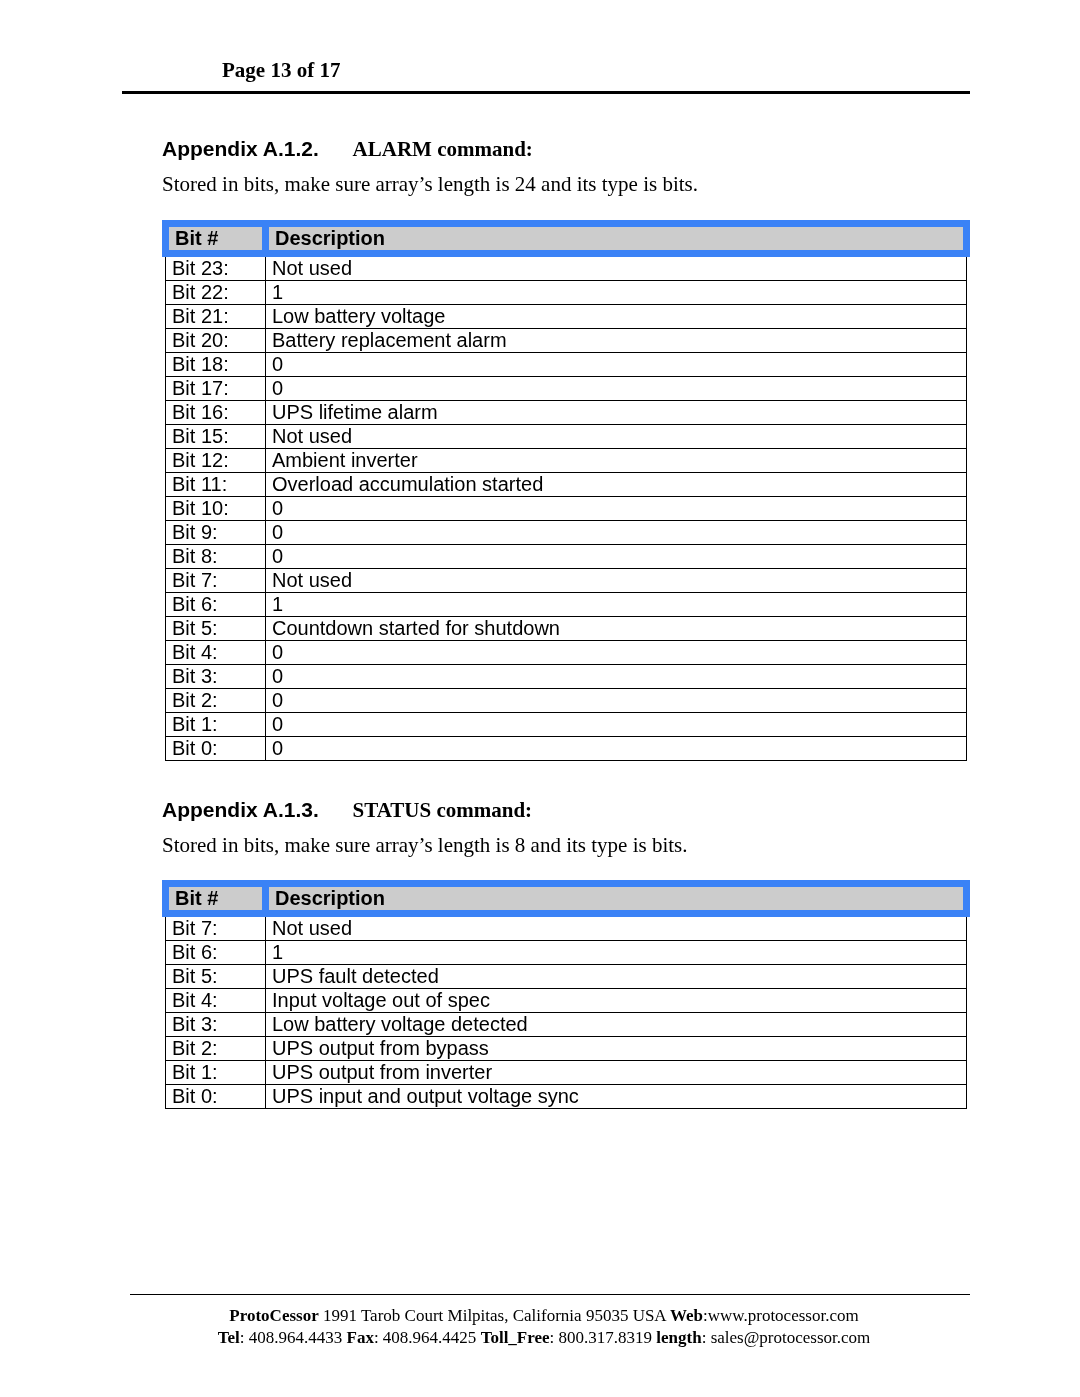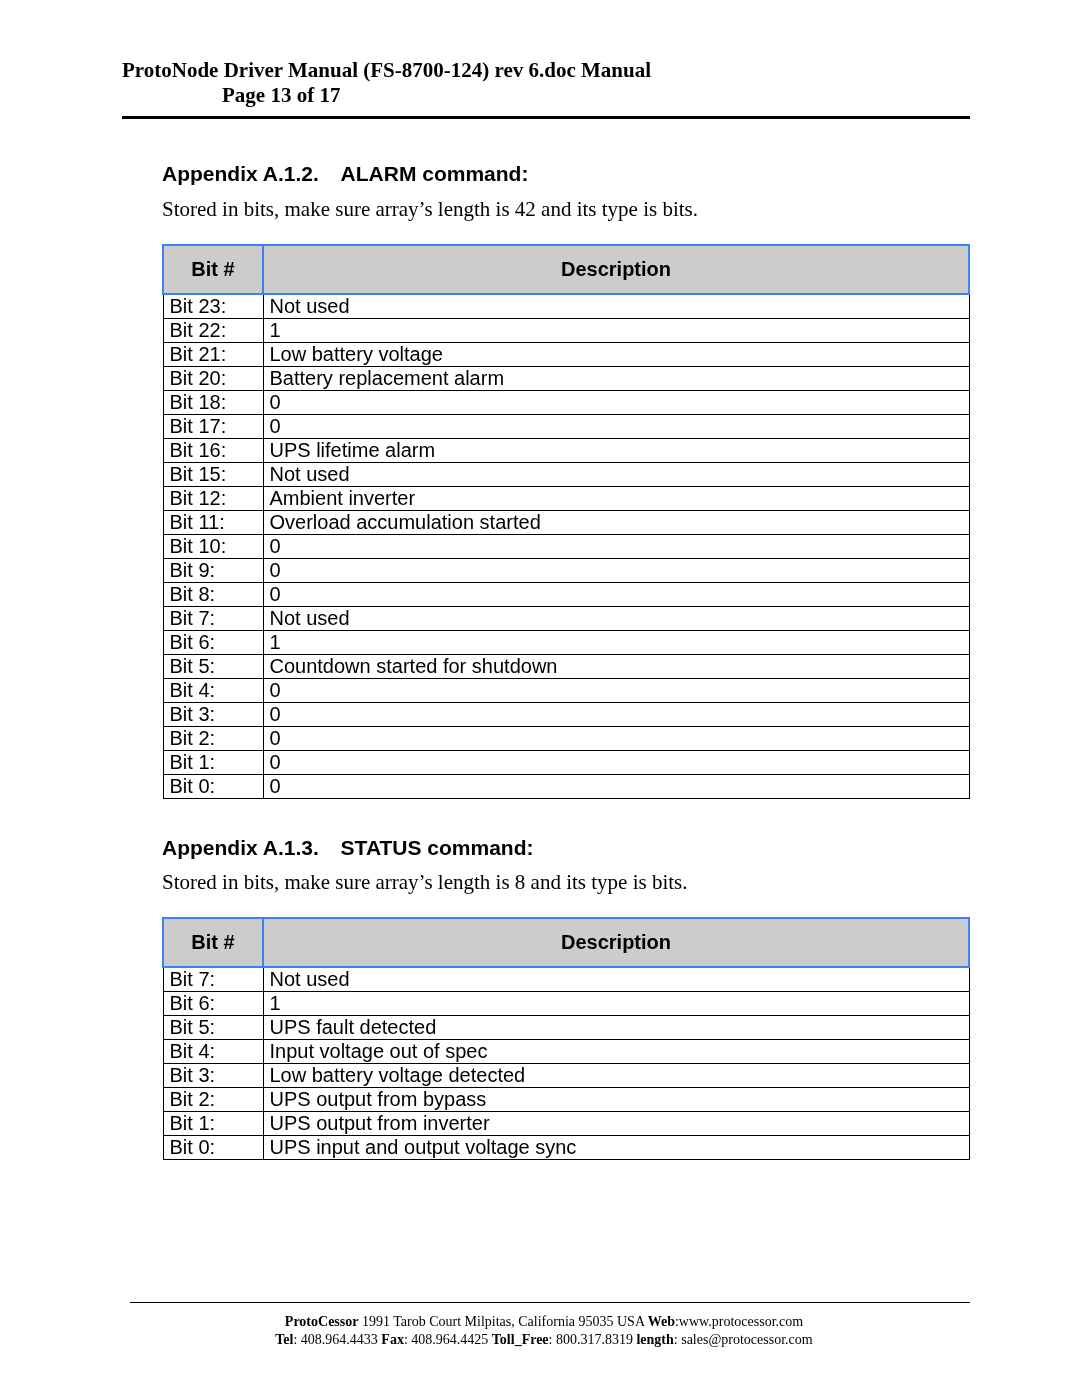--- a/index.html
+++ b/index.html
@@ -32,86 +32,85 @@
     margin: 8px 0 42px 0;
   }
   .sec-head {
     font-family: Arial, Helvetica, sans-serif;
     font-weight: bold;
     font-size: 21px;
     margin-bottom: 10px;
     margin-left: 40px;
   }
   .sec-head .sec-title {
-    font-family: Liberation Sans, sans-serif;
-    font-weight: bold;
-    margin-left: 16px;
+    font-family: Liberation Serif, serif;
+    font-weight: bold;
+    margin-left: 28px;
   }
   .sec-body {
     font-family: "Times New Roman", Times, serif;
     font-size: 21px;
     margin-bottom: 22px;
     margin-left: 40px;
   }
   table.bit-table {
     border-collapse: collapse;
     width: 100%;
     font-family: Arial, Helvetica, sans-serif;
     font-size: 20px;
     margin-left: 40px;
     width: calc(100% - 40px);
   }
   table.bit-table th {
     background: #cccccc;
     font-weight: bold;
-    text-align: center;
-    border: 2px solid #3b82f6;
-    padding: 12px 6px;
+    text-align: left;
+    border: 7px solid #3b82f6;
+    padding: 0 6px;
     line-height: 1.15;
   }
   table.bit-table td {
     border: 1px solid #000;
     padding: 0 6px;
     line-height: 1.15;
     vertical-align: top;
   }
   table.bit-table col.bitcol { width: 100px; }
   .gap { height: 36px; }
   .footer {
     position: absolute;
     left: 8px; right: 0;
     bottom: 48px;
     text-align: center;
-    font-size: 14px;
+    font-size: 17px;
     font-family: "Times New Roman", Times, serif;
   }
   .footer hr {
     border: 0;
     border-top: 1px solid #000;
     margin: 0 110px 10px 122px;
   }
   .footer .fl { line-height: 1.3; }
   .footer b { font-weight: bold; }
 </style>
 </head>
 <body>
 
 <div class="page">
 
   <div class="header-block">
-    <div>ProtoNode Driver Manual (FS-8700-124) rev 6.doc Manual</div>
     <div class="header-line2">Page 13 of 17</div>
   </div>
   <hr class="header-rule">
 
   <div class="sec-head">
     <span>Appendix A.1.2.</span>
     <span class="sec-title">ALARM command:</span>
   </div>
-  <div class="sec-body">Stored in bits, make sure array’s length is 42 and its type is bits.</div>
+  <div class="sec-body">Stored in bits, make sure array’s length is 24 and its type is bits.</div>
 
   <table class="bit-table">
     <colgroup>
         <col class="bitcol">
         <col>
       </colgroup>
     <thead>
       <tr>
         <th>Bit #</th>
         <th>Description</th>

